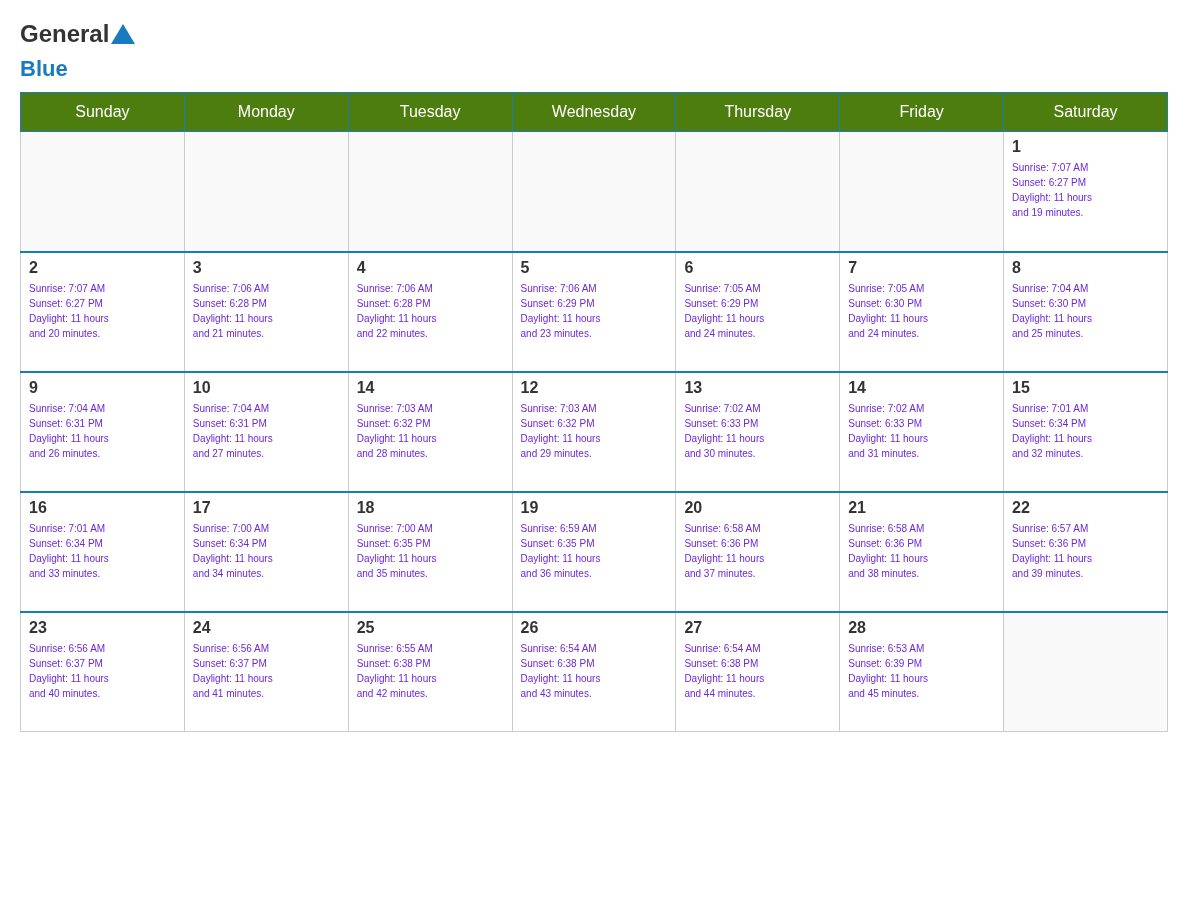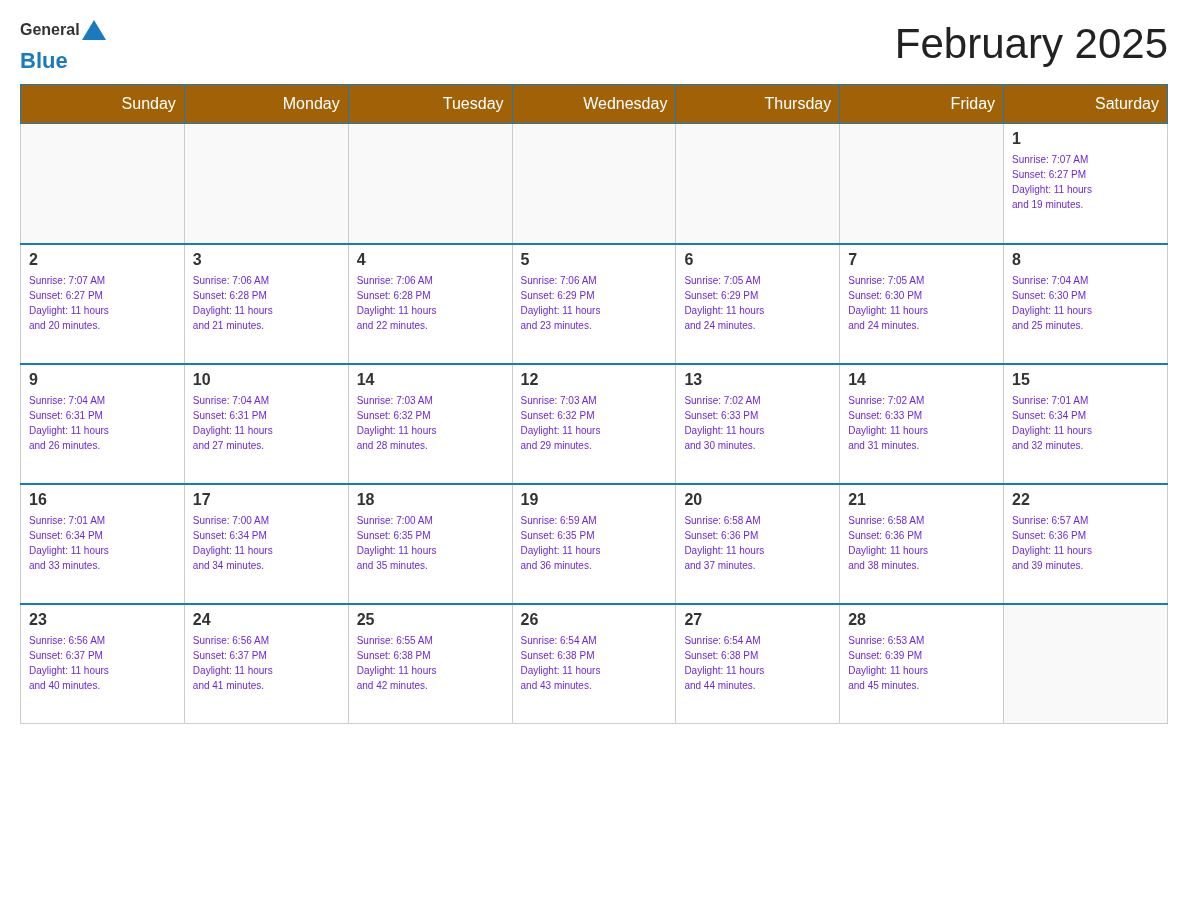--- a/index.html
+++ b/index.html
@@ -17,21 +17,21 @@
       margin-bottom: 10px;
     }
     .logo {
       display: flex;
       flex-direction: column;
       align-items: flex-start;
     }
     .logo-text {
       display: flex;
       align-items: center;
-      font-size: 16px;
+      font-size: 24px;
       font-weight: bold;
       color: #333;
     }
     .logo-general {
       color: #333;
     }
     .logo-triangle {
       width: 0;
       height: 0;
       border-left: 12px solid transparent;
@@ -59,26 +59,26 @@
       font-size: 20px;
       color: #444;
       margin-top: 4px;
     }
     .calendar {
       width: 100%;
       border-collapse: collapse;
       margin-top: 10px;
     }
     .calendar th {
-      background-color: #a16207;
+      background-color: #4d7c0f;
       color: #fff;
       padding: 10px 8px;
       font-size: 16px;
       font-weight: normal;
-      text-align: right;
+      text-align: center;
       border: 1px solid #1a7abf;
     }
     .calendar td {
       border: 1px solid #ccc;
       vertical-align: top;
       padding: 6px 8px;
       width: 14.28%;
       min-height: 110px;
       height: 120px;
       font-size: 13px;
@@ -107,21 +107,20 @@
 
 <div class="header">
   <div class="logo">
     <div class="logo-text">
       <span class="logo-general">General</span>
       <span class="logo-triangle"></span>
     </div>
     <span class="logo-blue">Blue</span>
   </div>
   <div class="title-section">
-    <div class="month-title">February 2025</div>
   </div>
 </div>
 
 <table class="calendar">
   <thead>
     <tr>
     <th>Sunday</th>
         <th>Monday</th>
         <th>Tuesday</th>
         <th>Wednesday</th>

